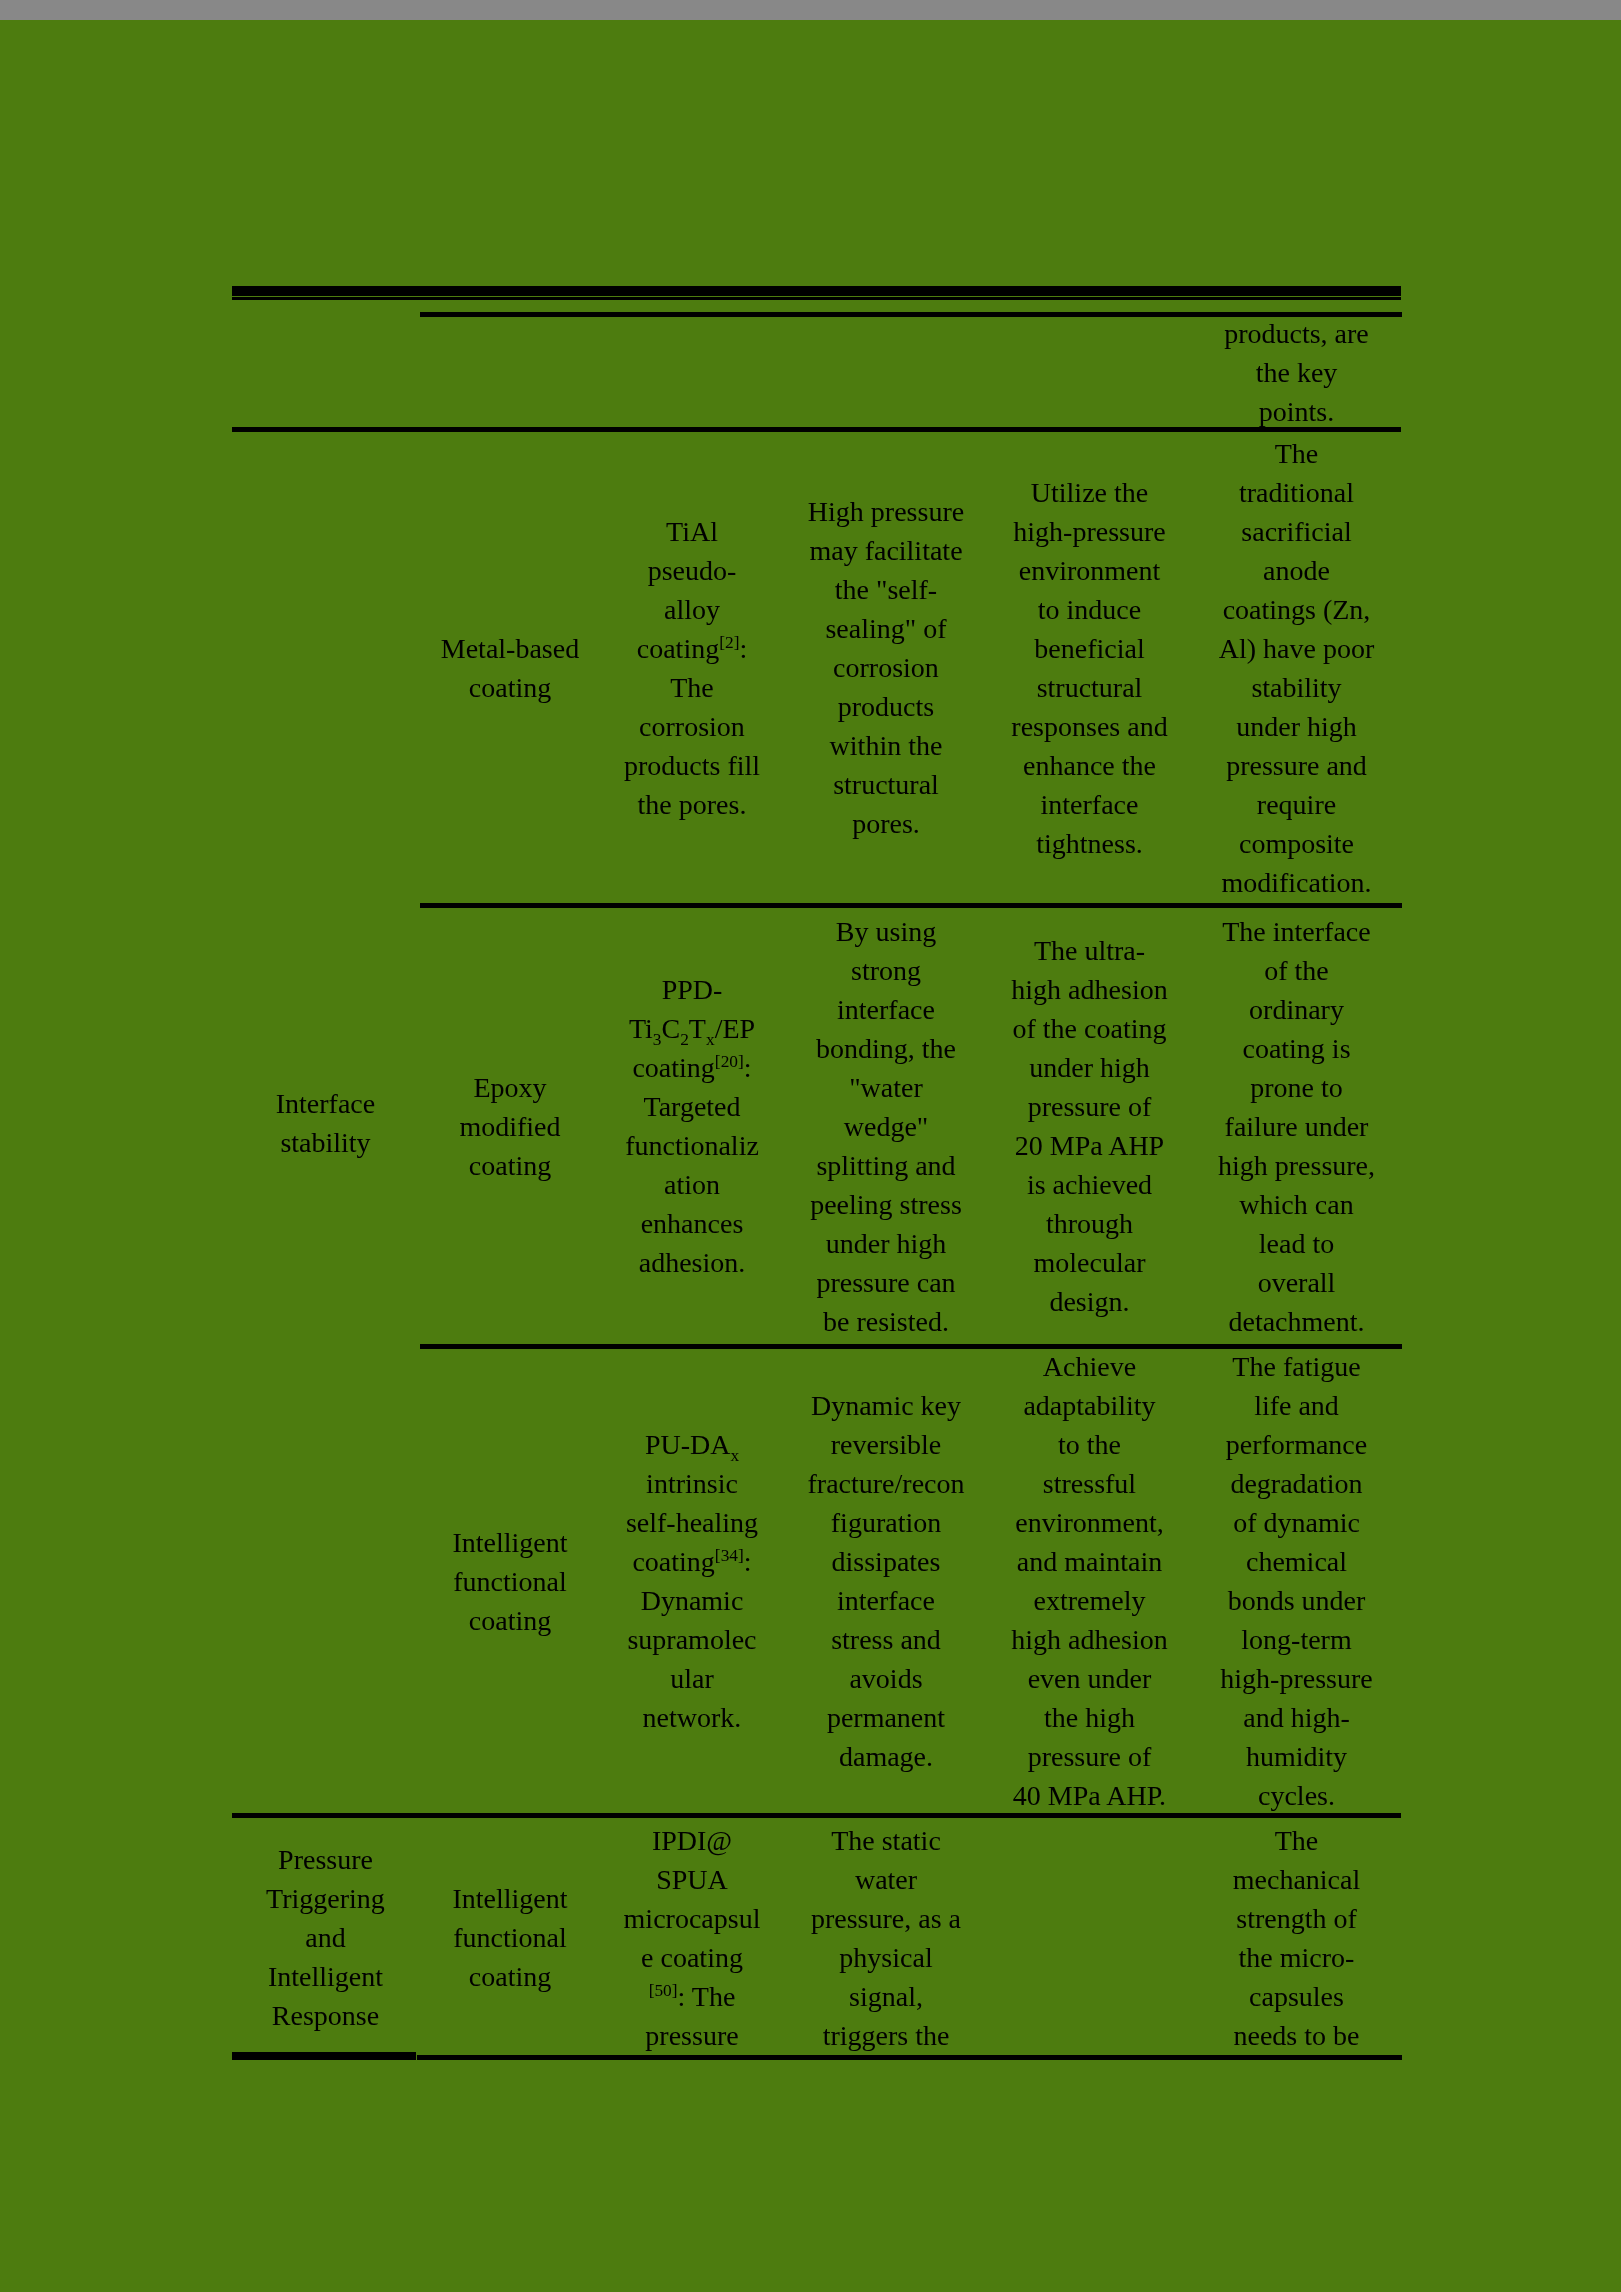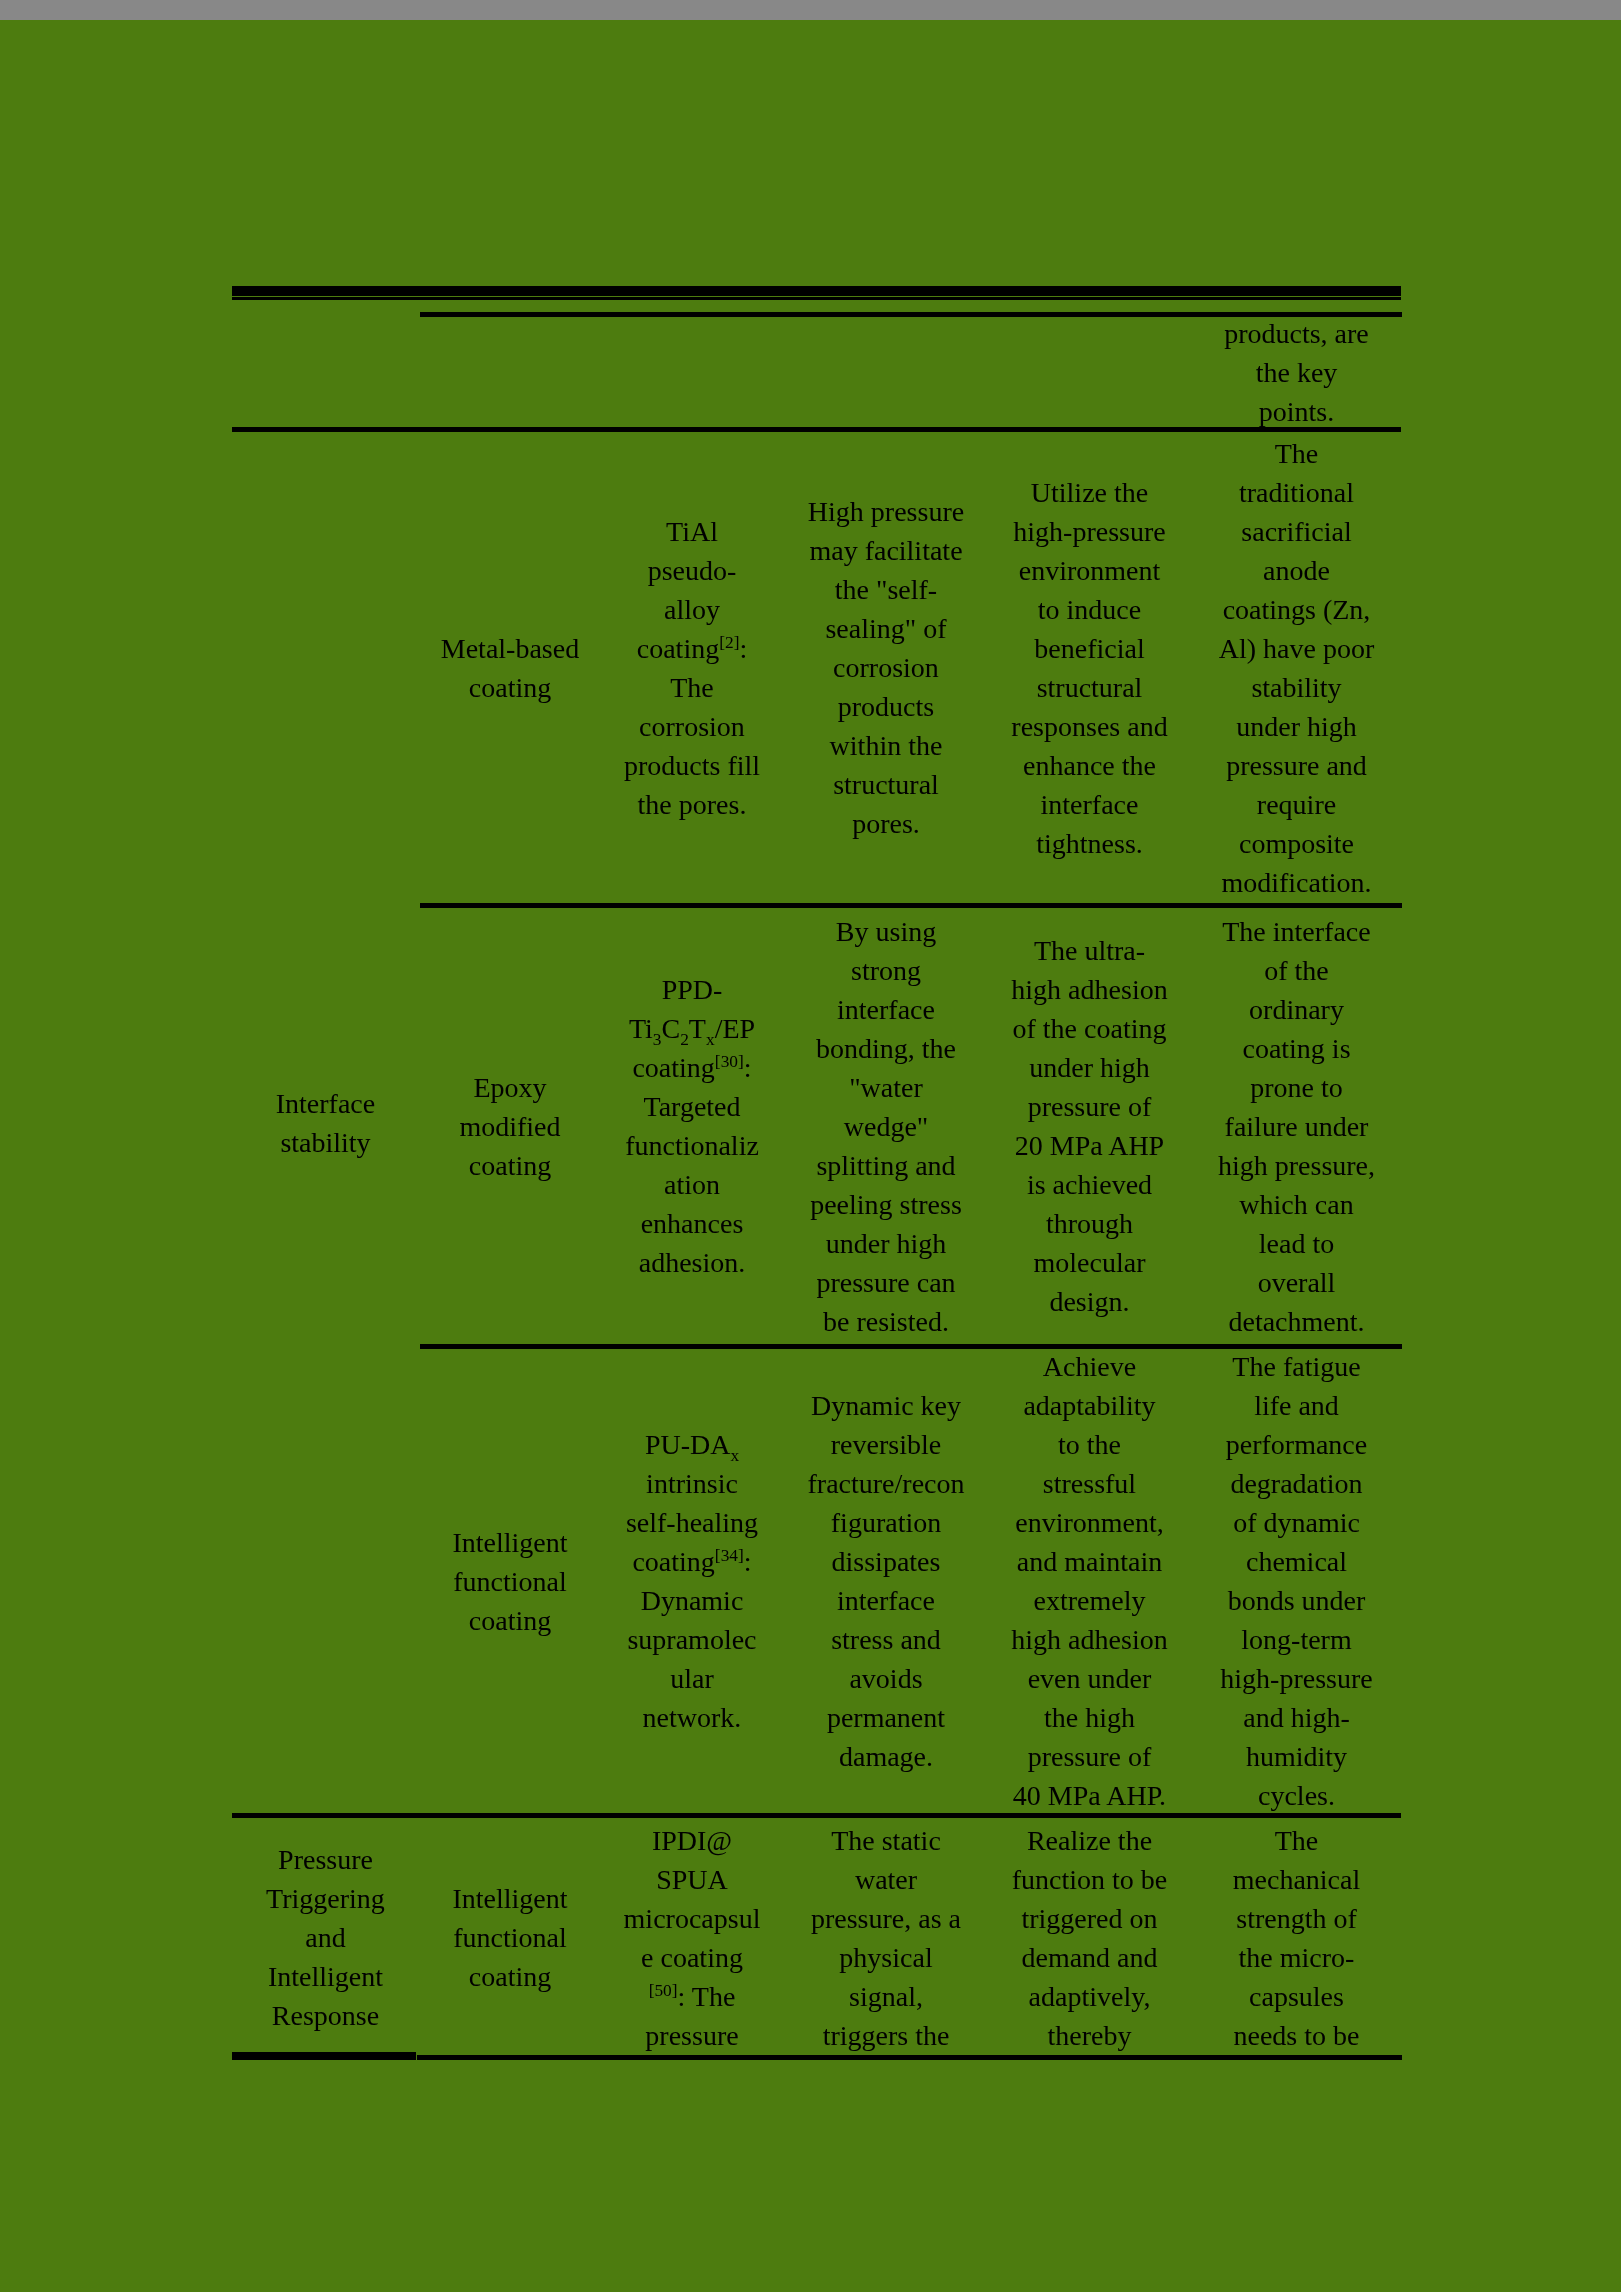--- a/index.html
+++ b/index.html
@@ -64,21 +64,21 @@
     <div class="txt">Utilize the<br>high-pressure<br>environment<br>to induce<br>beneficial<br>structural<br>responses and<br>enhance the<br>interface<br>tightness.</div>
   </div>
   <div class="cell" style="left:1191px; top:412px; width:211px; height:471px;">
     <div class="txt">The<br>traditional<br>sacrificial<br>anode<br>coatings (Zn,<br>Al) have poor<br>stability<br>under high<br>pressure and<br>require<br>composite<br>modification.</div>
   </div>
 
   <div class="cell" style="left:420px; top:888px; width:180px; height:436px;">
     <div class="txt">Epoxy<br>modified<br>coating</div>
   </div>
   <div class="cell" style="left:600px; top:888px; width:184px; height:436px;">
-    <div class="txt">PPD-<br>Ti<sub>3</sub>C<sub>2</sub>T<sub>x</sub>/EP<br>coating<sup>[30]</sup>:<br>Targeted<br>functionaliz<br>ation<br>enhances<br>adhesion.</div>
+    <div class="txt">PPD-<br>Ti<sub>3</sub>C<sub>2</sub>T<sub>x</sub>/EP<br>coating<sup>[20]</sup>:<br>Targeted<br>functionaliz<br>ation<br>enhances<br>adhesion.</div>
   </div>
   <div class="cell" style="left:784px; top:888px; width:204px; height:436px;">
     <div class="txt">By using<br>strong<br>interface<br>bonding, the<br>"water<br>wedge"<br>splitting and<br>peeling stress<br>under high<br>pressure can<br>be resisted.</div>
   </div>
   <div class="cell" style="left:988px; top:888px; width:203px; height:436px;">
     <div class="txt">The ultra-<br>high adhesion<br>of the coating<br>under high<br>pressure of<br>20 MPa AHP<br>is achieved<br>through<br>molecular<br>design.</div>
   </div>
   <div class="cell" style="left:1191px; top:888px; width:211px; height:436px;">
     <div class="txt">The interface<br>of the<br>ordinary<br>coating is<br>prone to<br>failure under<br>high pressure,<br>which can<br>lead to<br>overall<br>detachment.</div>
   </div>
@@ -105,21 +105,18 @@
 
   <div class="cell" style="left:420px; top:1802px; width:180px; height:231px;">
     <div class="txt">Intelligent<br>functional<br>coating</div>
   </div>
   <div class="cell" style="left:600px; top:1802px; width:184px; height:231px;">
     <div class="txt">IPDI@<br>SPUA<br>microcapsul<br>e coating<br><sup>[50]</sup>: The<br>pressure</div>
   </div>
   <div class="cell" style="left:784px; top:1802px; width:204px; height:231px;">
     <div class="txt">The static<br>water<br>pressure, as a<br>physical<br>signal,<br>triggers the</div>
   </div>
-  <div class="cell" style="left:988px; top:1802px; width:203px; height:231px;">
-    <div class="txt">Realize the<br>function to be<br>triggered on<br>demand and<br>adaptively,<br>thereby</div>
-  </div>
   <div class="cell" style="left:1191px; top:1802px; width:211px; height:231px;">
     <div class="txt">The<br>mechanical<br>strength of<br>the micro-<br>capsules<br>needs to be</div>
   </div>
 
 </div>
 
 
 </body></html>

